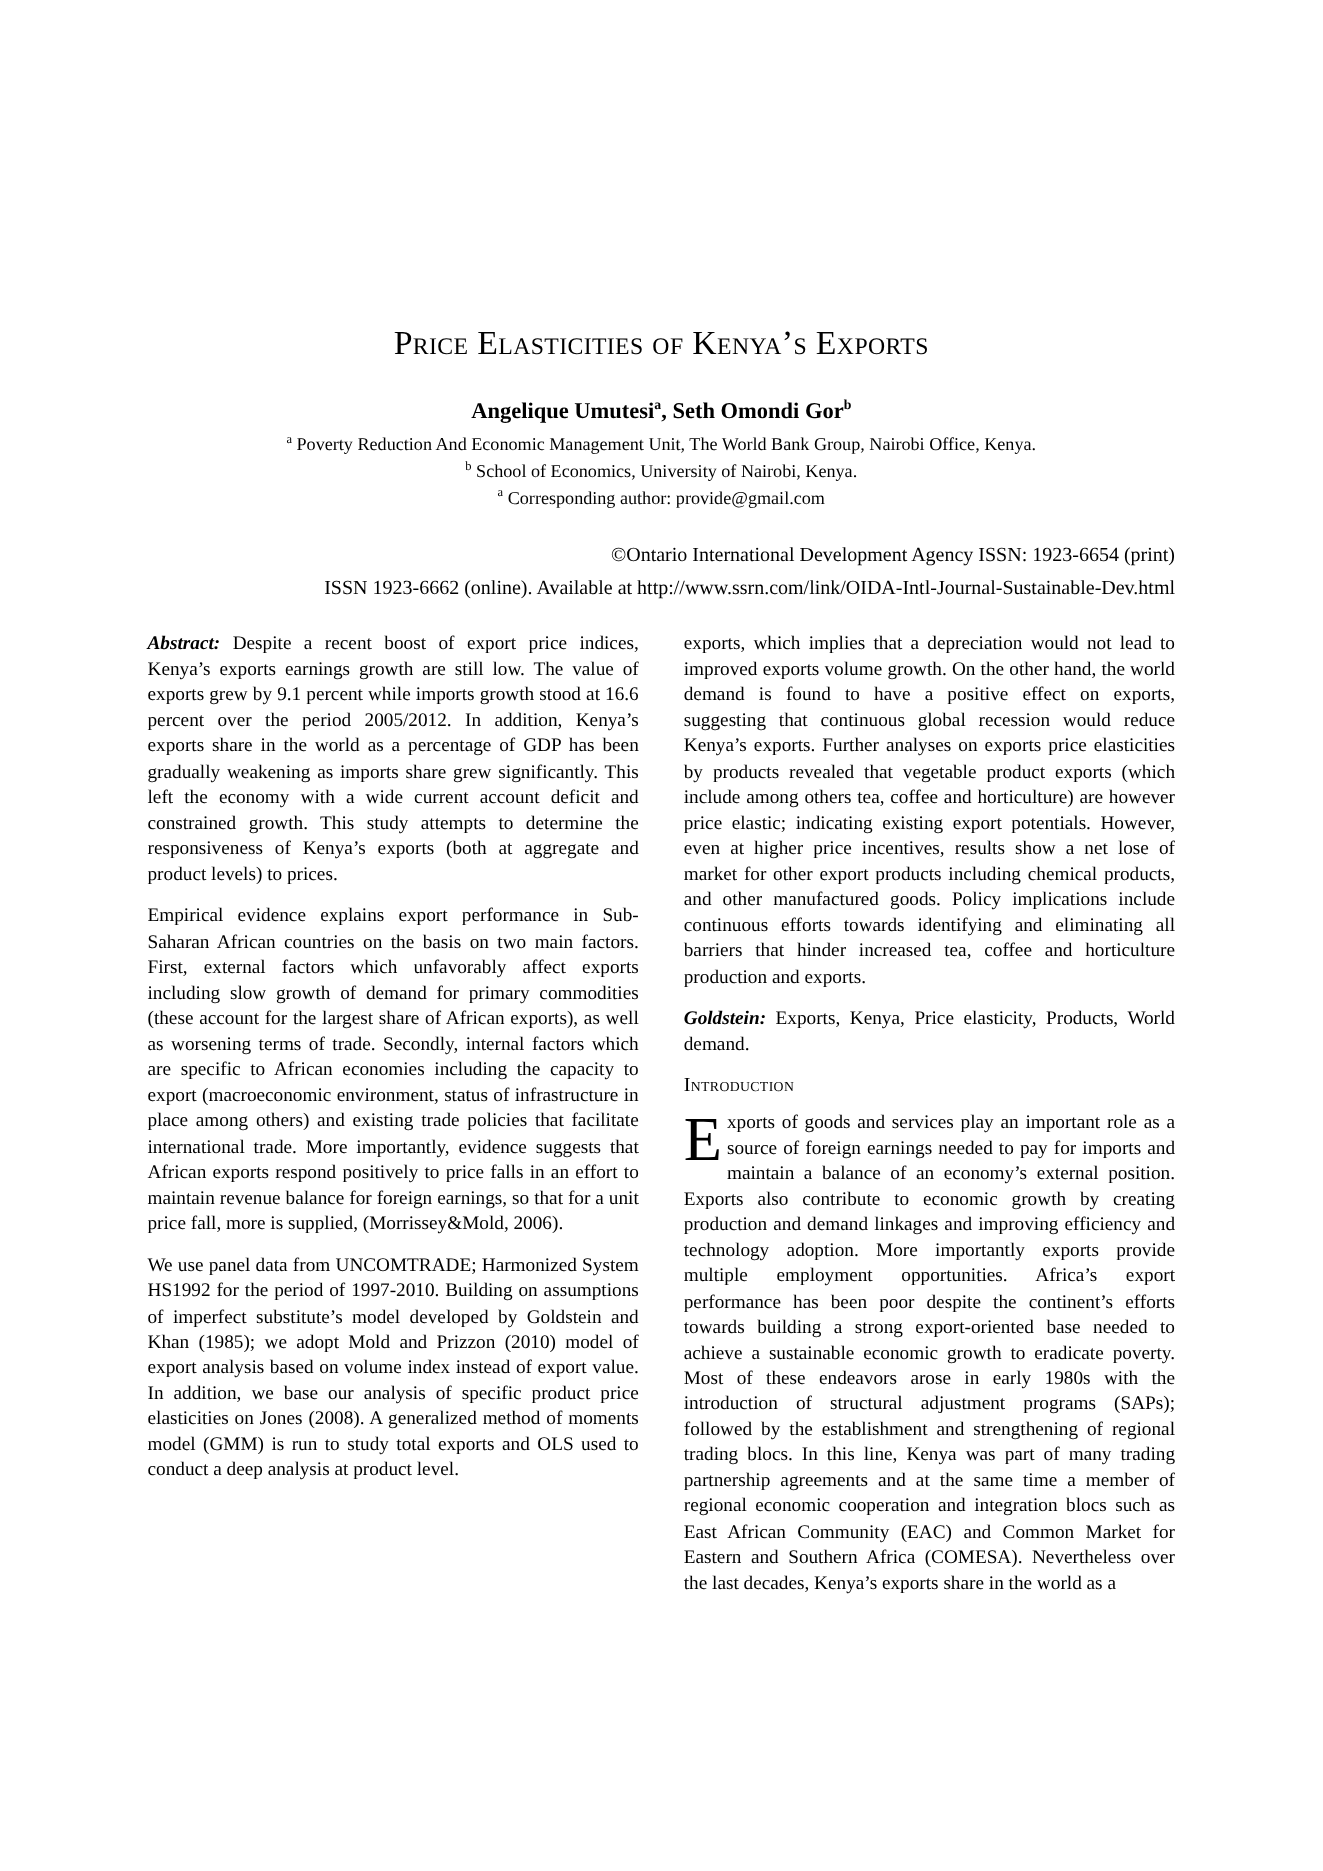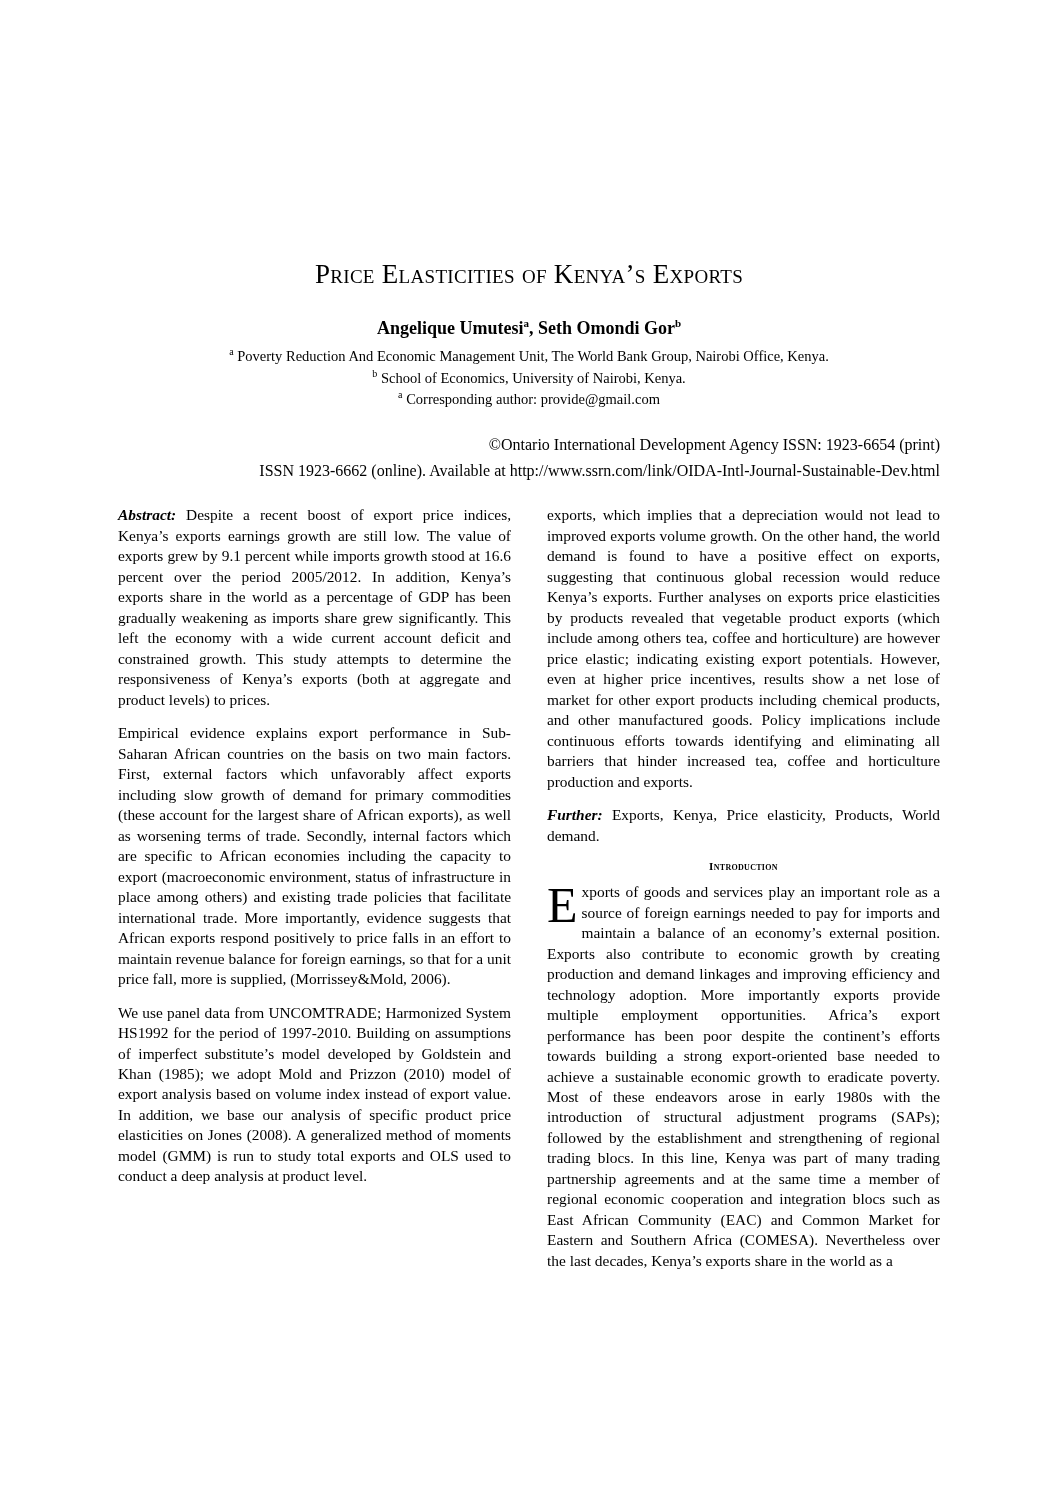--- a/index.html
+++ b/index.html
@@ -74,25 +74,24 @@
     line-height: 1.33;
     margin: 0 0 13px 0;
     text-indent: 0;
     hyphens: auto;
   }
   p.body .lead {
     font-weight: bold;
     font-style: italic;
   }
   .section-head {
-    text-align: center;
-    font-size: 11px;
+    font-size: 16px;
     font-variant: small-caps;
     margin: 14px 0 10px 0;
-    font-weight: bold;
+    font-weight: normal;
     letter-spacing: 0.3px;
   }
   .dropcap-para {
     text-align: justify;
     font-size: 15.4px;
     line-height: 1.33;
     margin: 0 0 13px 0;
   }
   .dropcap {
     float: left;
@@ -135,21 +134,21 @@
         <p class="body">
           <span class="lead">Abstract:</span><span> Despite a recent boost of export price indices, Kenya’s exports earnings growth are still low.  The value of exports grew by 9.1 percent while imports growth stood at 16.6 percent over the period 2005/2012. In addition, Kenya’s exports share in the world as a percentage of GDP has been gradually weakening as imports share grew significantly. This left the economy with a wide current account deficit and constrained growth. This study attempts to determine the responsiveness of Kenya’s exports (both at aggregate and product levels) to prices.</span>
         </p>
         <p class="body">Empirical evidence explains export performance in Sub-Saharan African countries on the basis on two main factors. First, external factors which unfavorably affect exports including slow growth of demand for primary commodities (these account for the largest share of African exports), as well as worsening terms of trade. Secondly, internal factors which are specific to African economies including the capacity to export (macroeconomic environment, status of infrastructure in place among others) and existing trade policies that facilitate international trade. More importantly, evidence suggests that African exports respond positively to price falls in an effort to maintain revenue balance for foreign earnings, so that for a unit price fall, more is supplied, (Morrissey&amp;Mold, 2006).</p>
         <p class="body">We use panel data from UNCOMTRADE; Harmonized System HS1992 for the period of 1997-2010. Building on assumptions of imperfect substitute’s model developed by Goldstein and Khan (1985); we adopt Mold and Prizzon (2010) model of export analysis based on volume index instead of export value. In addition, we base our analysis of specific product price elasticities on Jones (2008). A generalized method of moments model (GMM) is run to study total exports and OLS used to conduct a deep analysis at product level.</p>
       </div>
 
       <div class="col">
         <p class="body">exports, which implies that a depreciation would not lead to improved exports volume growth. On the other hand, the world demand is found to have a positive effect on exports, suggesting that continuous global recession would reduce Kenya’s exports. Further analyses on exports price elasticities by products revealed that vegetable product exports (which include among others tea, coffee and horticulture) are however price elastic; indicating existing export potentials. However, even at higher price incentives, results show a net lose of market for other export products including chemical products, and other manufactured goods. Policy implications include continuous efforts towards identifying and eliminating all barriers that hinder increased tea, coffee and horticulture production and exports.</p>
         <p class="body">
-          <span class="lead">Further:</span><span> Exports, Kenya, Price elasticity, Products, World demand.</span>
+          <span class="lead">Goldstein:</span><span> Exports, Kenya, Price elasticity, Products, World demand.</span>
         </p>
         <h2 class="section-head">Introduction</h2>
         <p class="dropcap-para">
           <span class="dropcap">E</span><span>xports of goods and services play an important role as a source of foreign earnings needed to pay for imports and maintain a balance of an economy’s external position. Exports also contribute to economic growth by creating production and demand linkages and improving efficiency and technology adoption.   More importantly exports provide multiple employment opportunities. Africa’s export performance has been poor despite the continent’s efforts towards building a strong export-oriented base needed to achieve a sustainable economic growth to eradicate poverty. Most of these endeavors arose in early 1980s with the introduction of structural adjustment programs (SAPs); followed by the establishment and strengthening of regional trading blocs. In this line, Kenya was part of many trading partnership agreements and at the same time a member of regional economic cooperation and integration blocs such as East African Community (EAC) and Common Market for Eastern and Southern Africa (COMESA). Nevertheless over the last decades, Kenya’s exports share in the world as a</span>
         </p>
       </div>
 
     </div>
   </div>
 </div>

